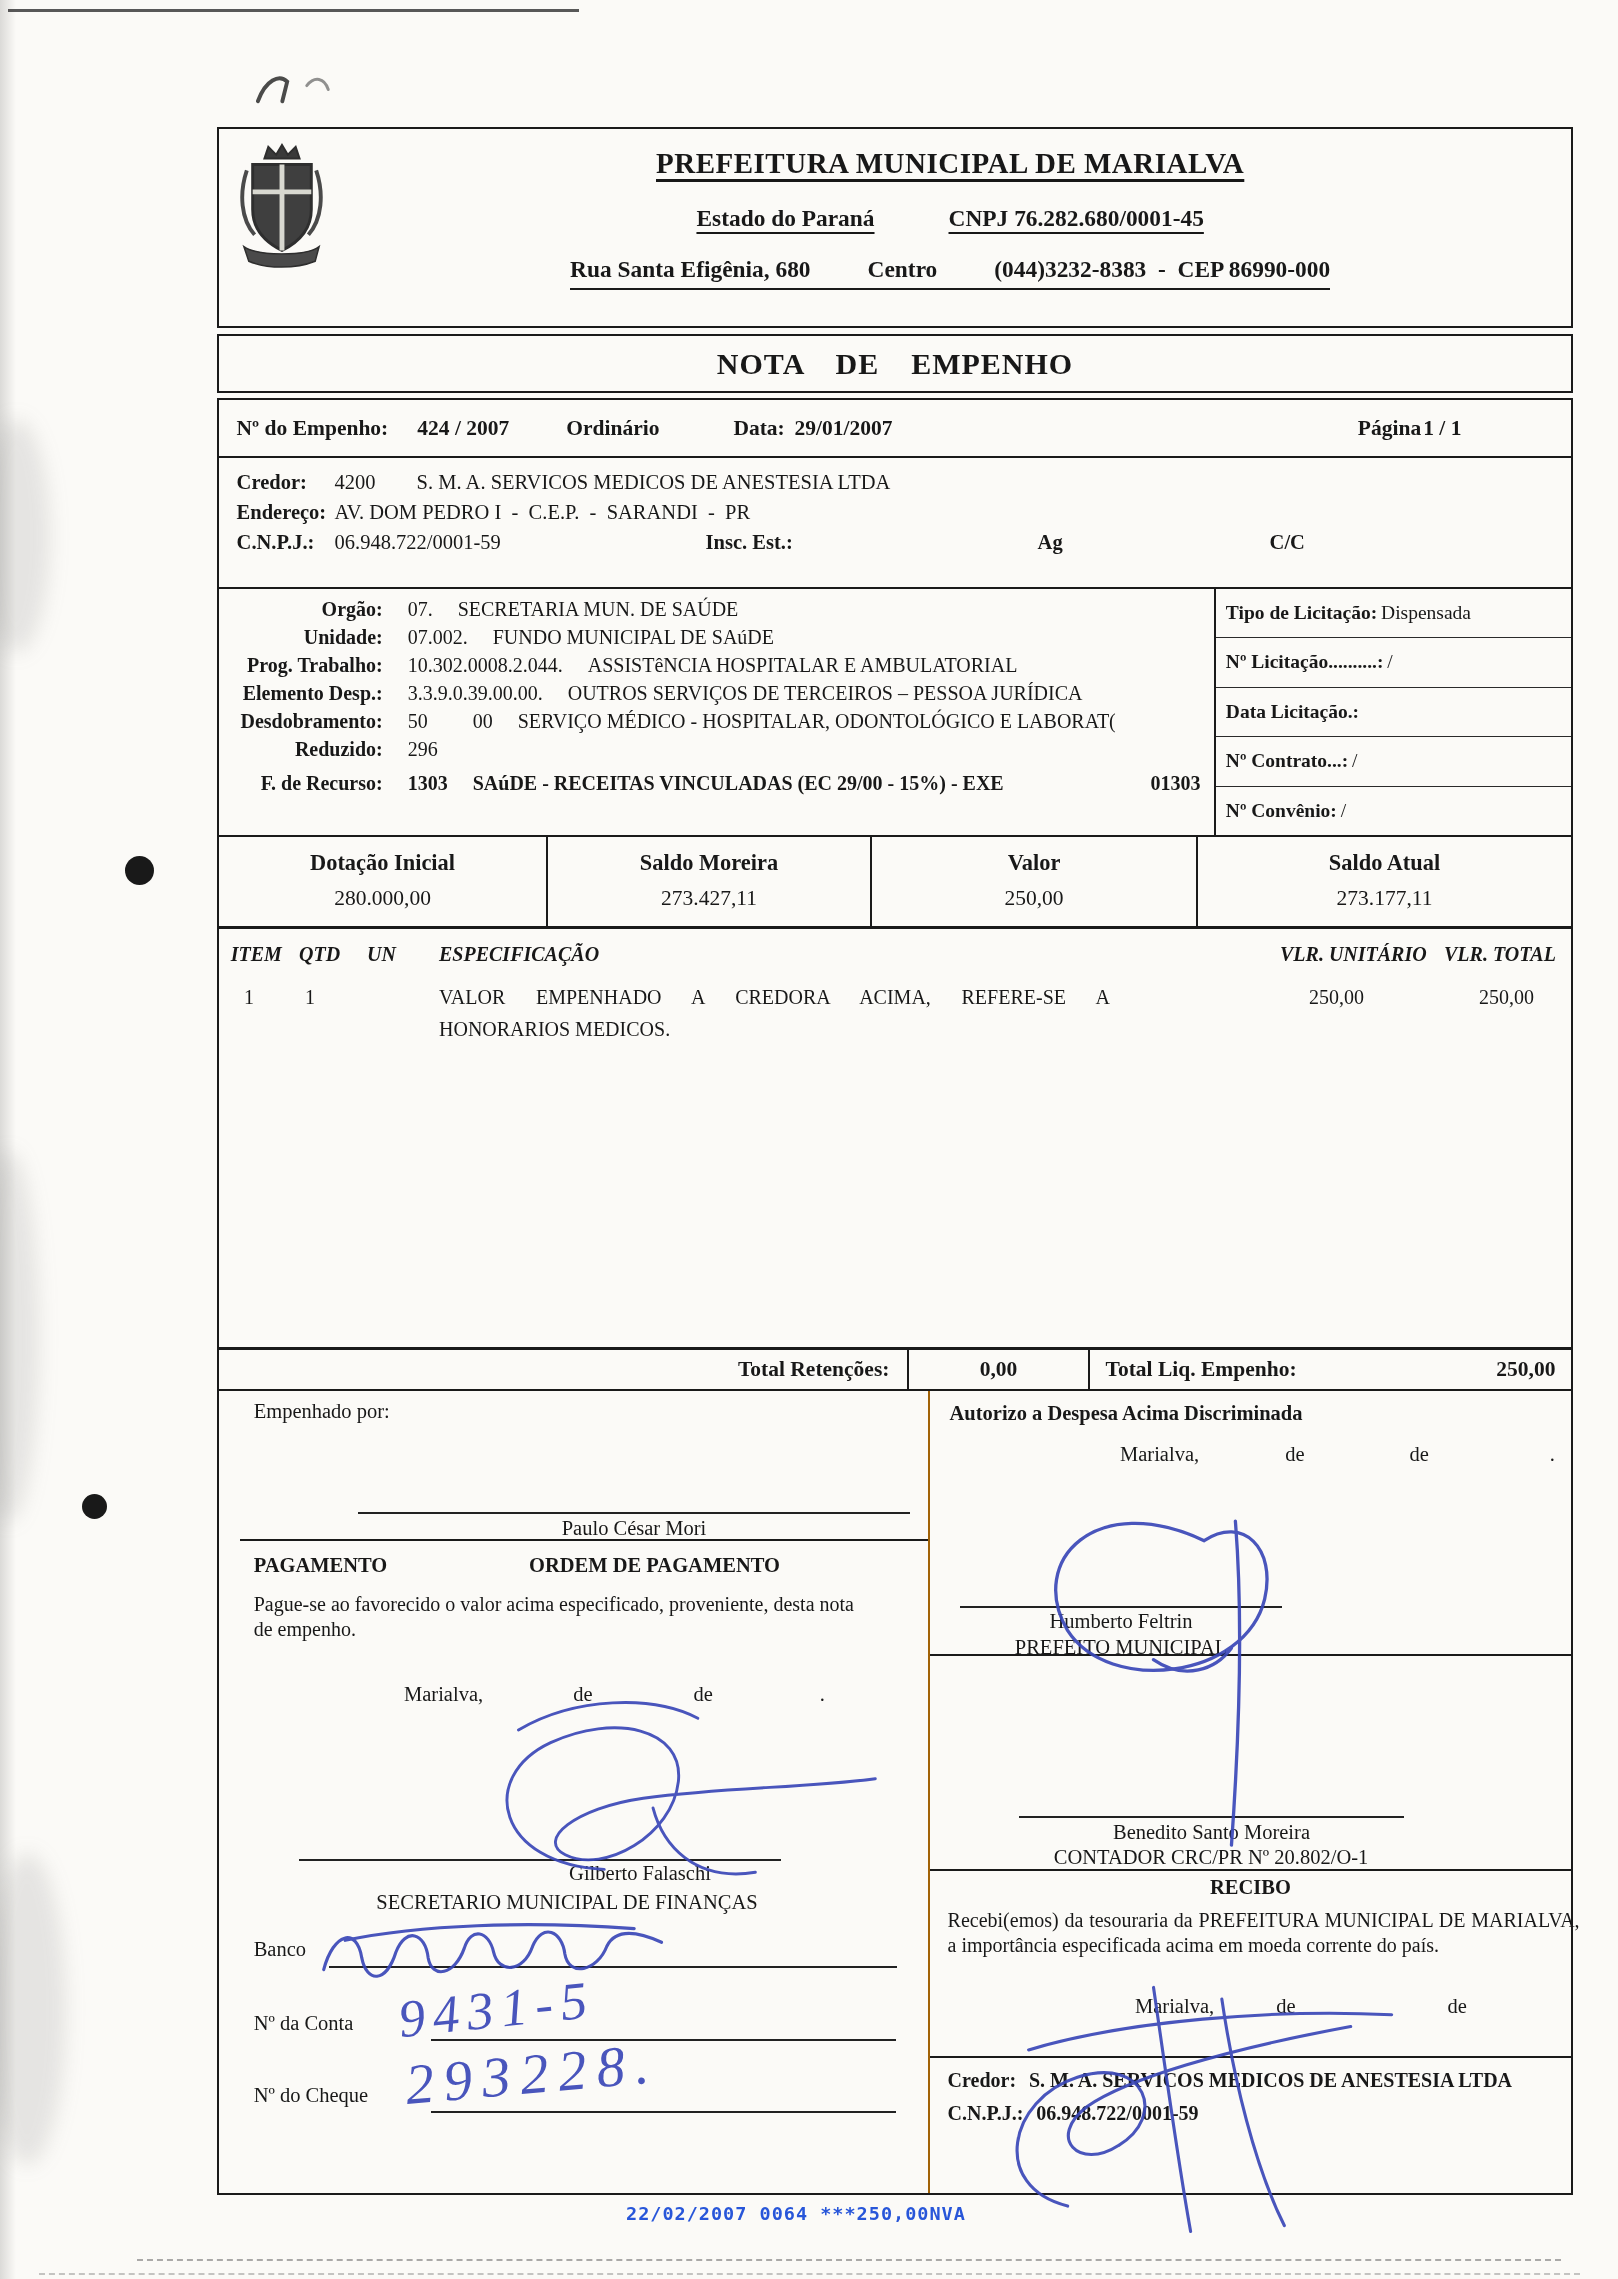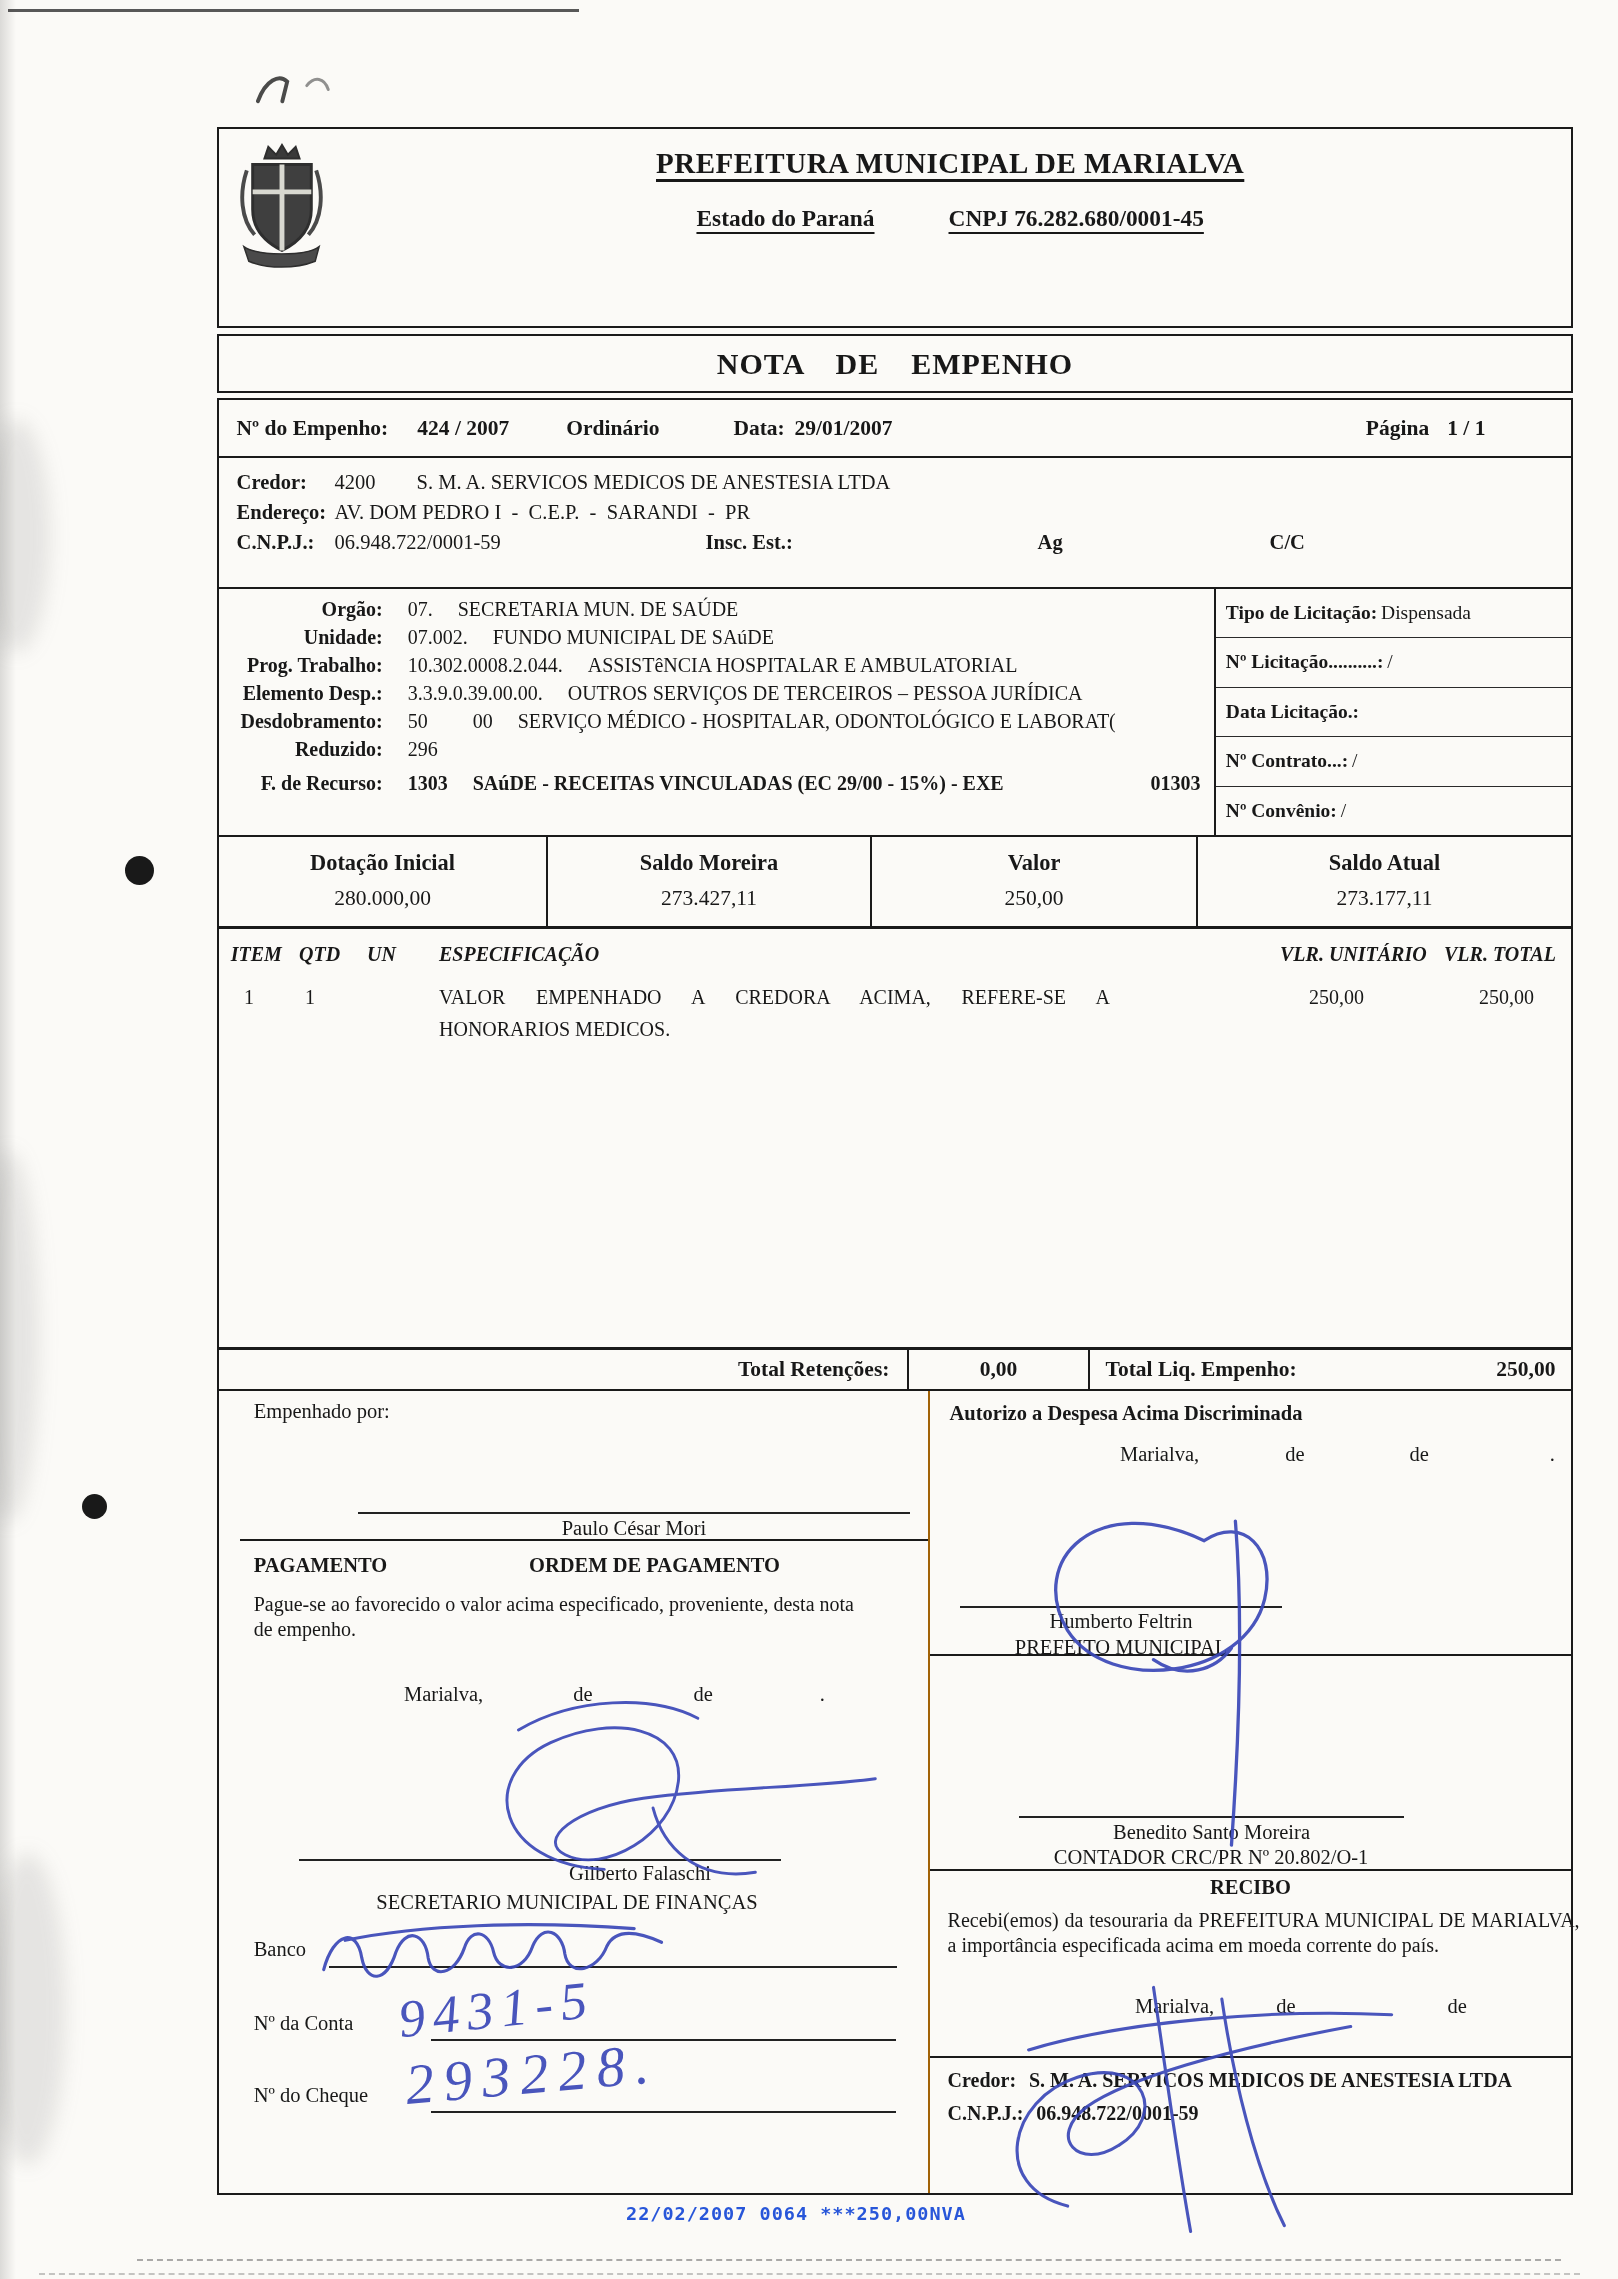--- a/index.html
+++ b/index.html
@@ -45,21 +45,21 @@
   #titleBar { left:217px; top:334px; width:1356px; height:59px; display:flex; align-items:center;
     justify-content:center; font-size:30px; font-weight:bold; word-spacing:23.4px; letter-spacing:1px; }
 
   
   #empRow { left:217px; top:398px; width:1356px; height:60px; display:flex; align-items:center;
     font-size:21.5px; font-weight:bold; padding:0 17.6px; }
   #empNumber { margin-left:29px; }
   #empKind { margin-left:57px; }
   #empDateL { margin-left:74px; }
   #empDate { margin-left:9.8px; }
-  #empPageWrap { margin-left:auto; margin-right:68px; display:flex; gap:18px; }
+  #empPageWrap { margin-left:auto; margin-right:92px; display:flex; gap:2px; }
 
   
   #credorBox { left:217px; top:456px; width:1356px; height:133px; padding:11.7px 17.6px; font-size:20.5px; }
   .credRow { position:relative; height:30px; display:flex; align-items:baseline; }
   .credLabel { font-weight:bold; width:98px; flex:none; }
   #credCode { width:82px; flex:none; }
   .absSpan { position:absolute; font-weight:bold; }
   #inscL { left:469px; top:0; } #agL { left:801px; top:0; } #ccL { left:1033px; top:0; }
 
   
@@ -190,20 +190,27 @@
       <path d="M48 24 v88 M18 52 h60" fill="none" stroke="#d8d8d0" stroke-width="5"></path>
       <path d="M12 30 c-8 24 -6 50 8 66 M83 30 c8 24 6 50 -8 66" fill="none" stroke="#4a4a4a" stroke-width="4"></path>
       <path d="M9 108 c14 10 64 10 77 0 l-4 15 c-20 8 -49 8 -68 0 Z" fill="#4a4a4a" stroke="#2e2e2e" stroke-width="1.5"></path>
     </svg>
     <div class="headLines">
       <div class="orgName">PREFEITURA MUNICIPAL DE MARIALVA</div>
       <div class="subRow">
         <span class="u">Estado do Paraná</span>
         <span class="u">CNPJ 76.282.680/0001-45</span>
       </div>
+      <div class="addrWrap">
+        <span class="addrRow">
+          <span>Rua Santa Efigênia, 680</span>
+          <span>Centro</span>
+          <span class="pre">(044)3232-8383  -  CEP 86990-000</span>
+        </span>
+      </div>
     </div>
   </div>
 
   <div class="box" id="titleBar">
     <span>NOTA DE EMPENHO</span>
   </div>
 
   <div class="box" id="empRow">
     <span>Nº do Empenho:</span>
     <span id="empNumber">424 / 2007</span>

